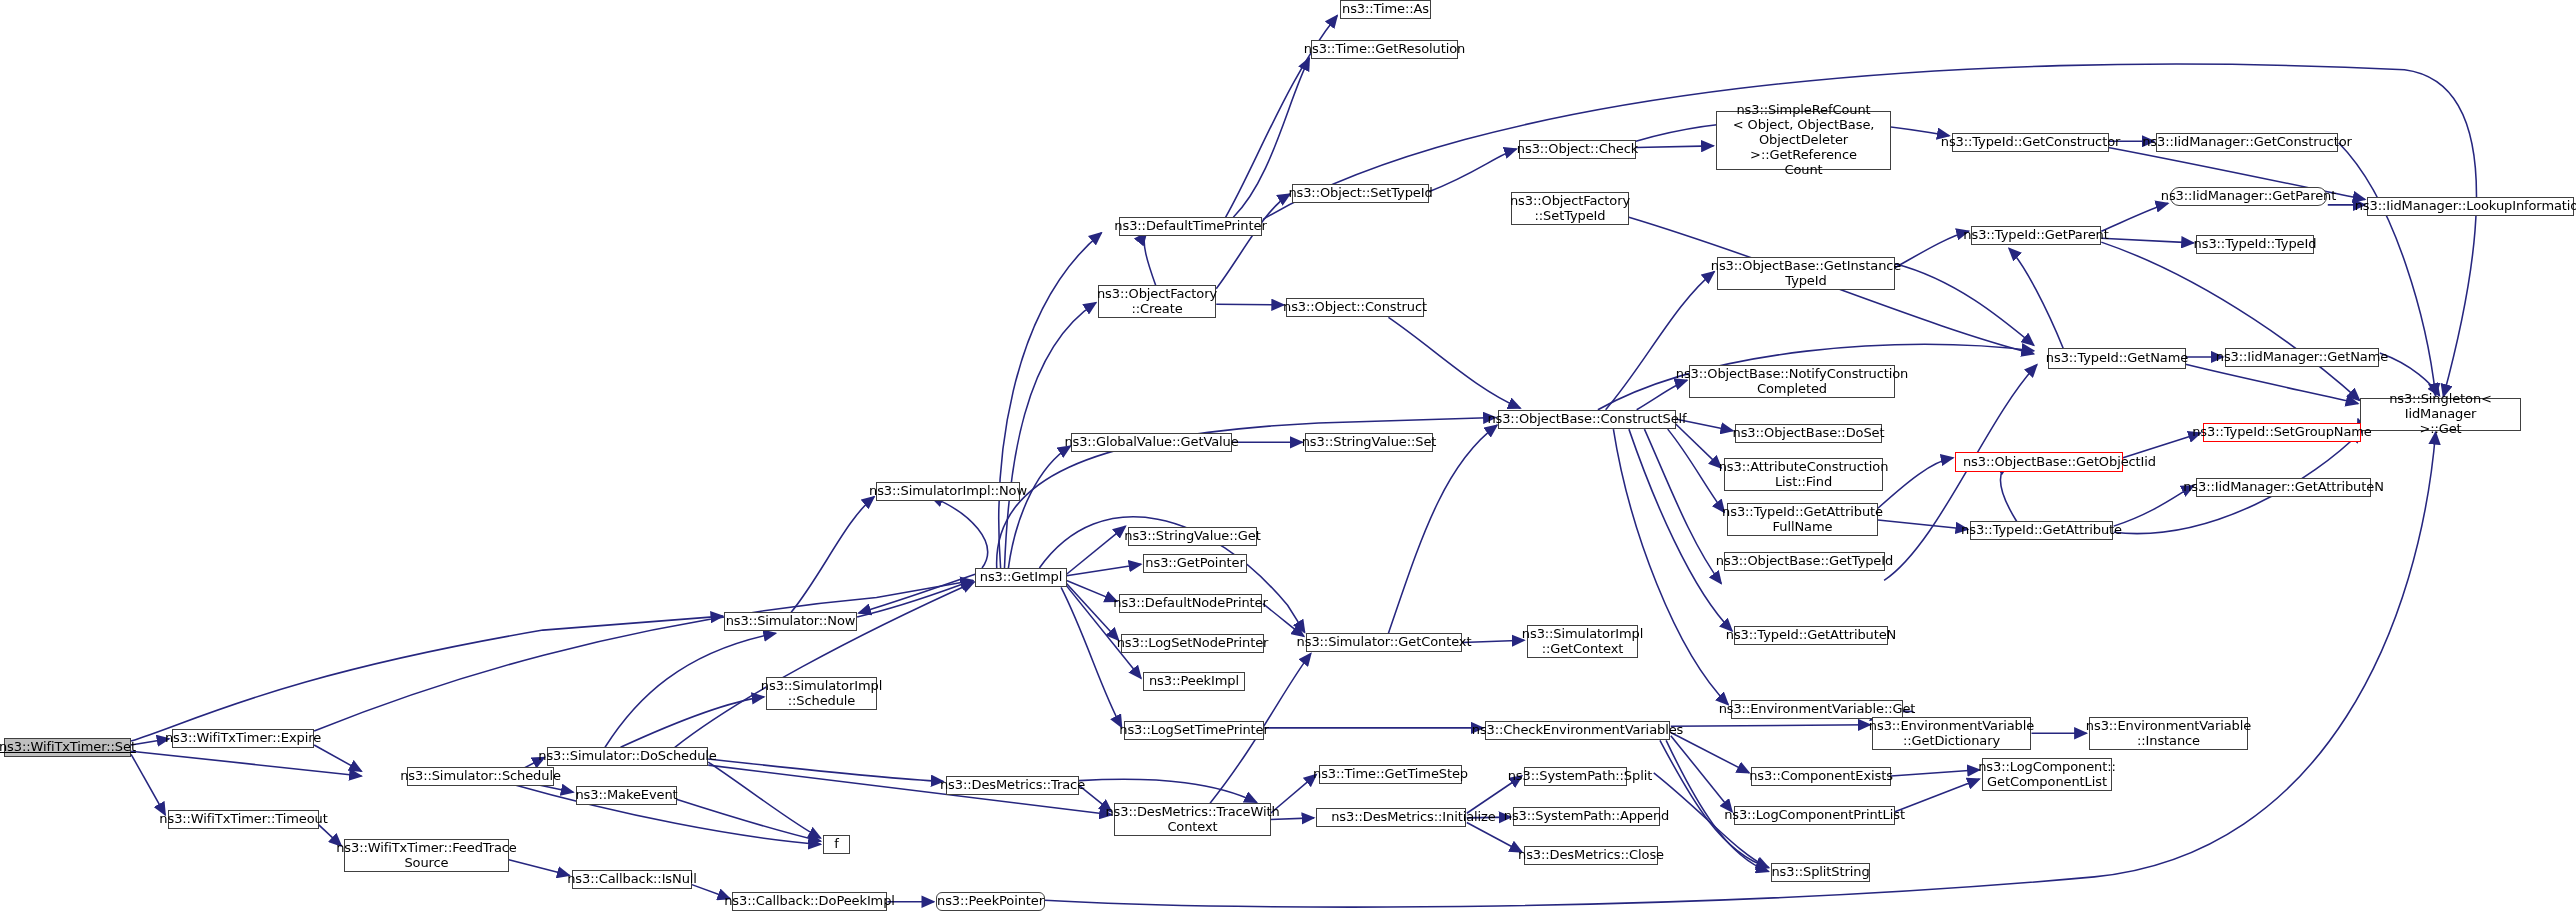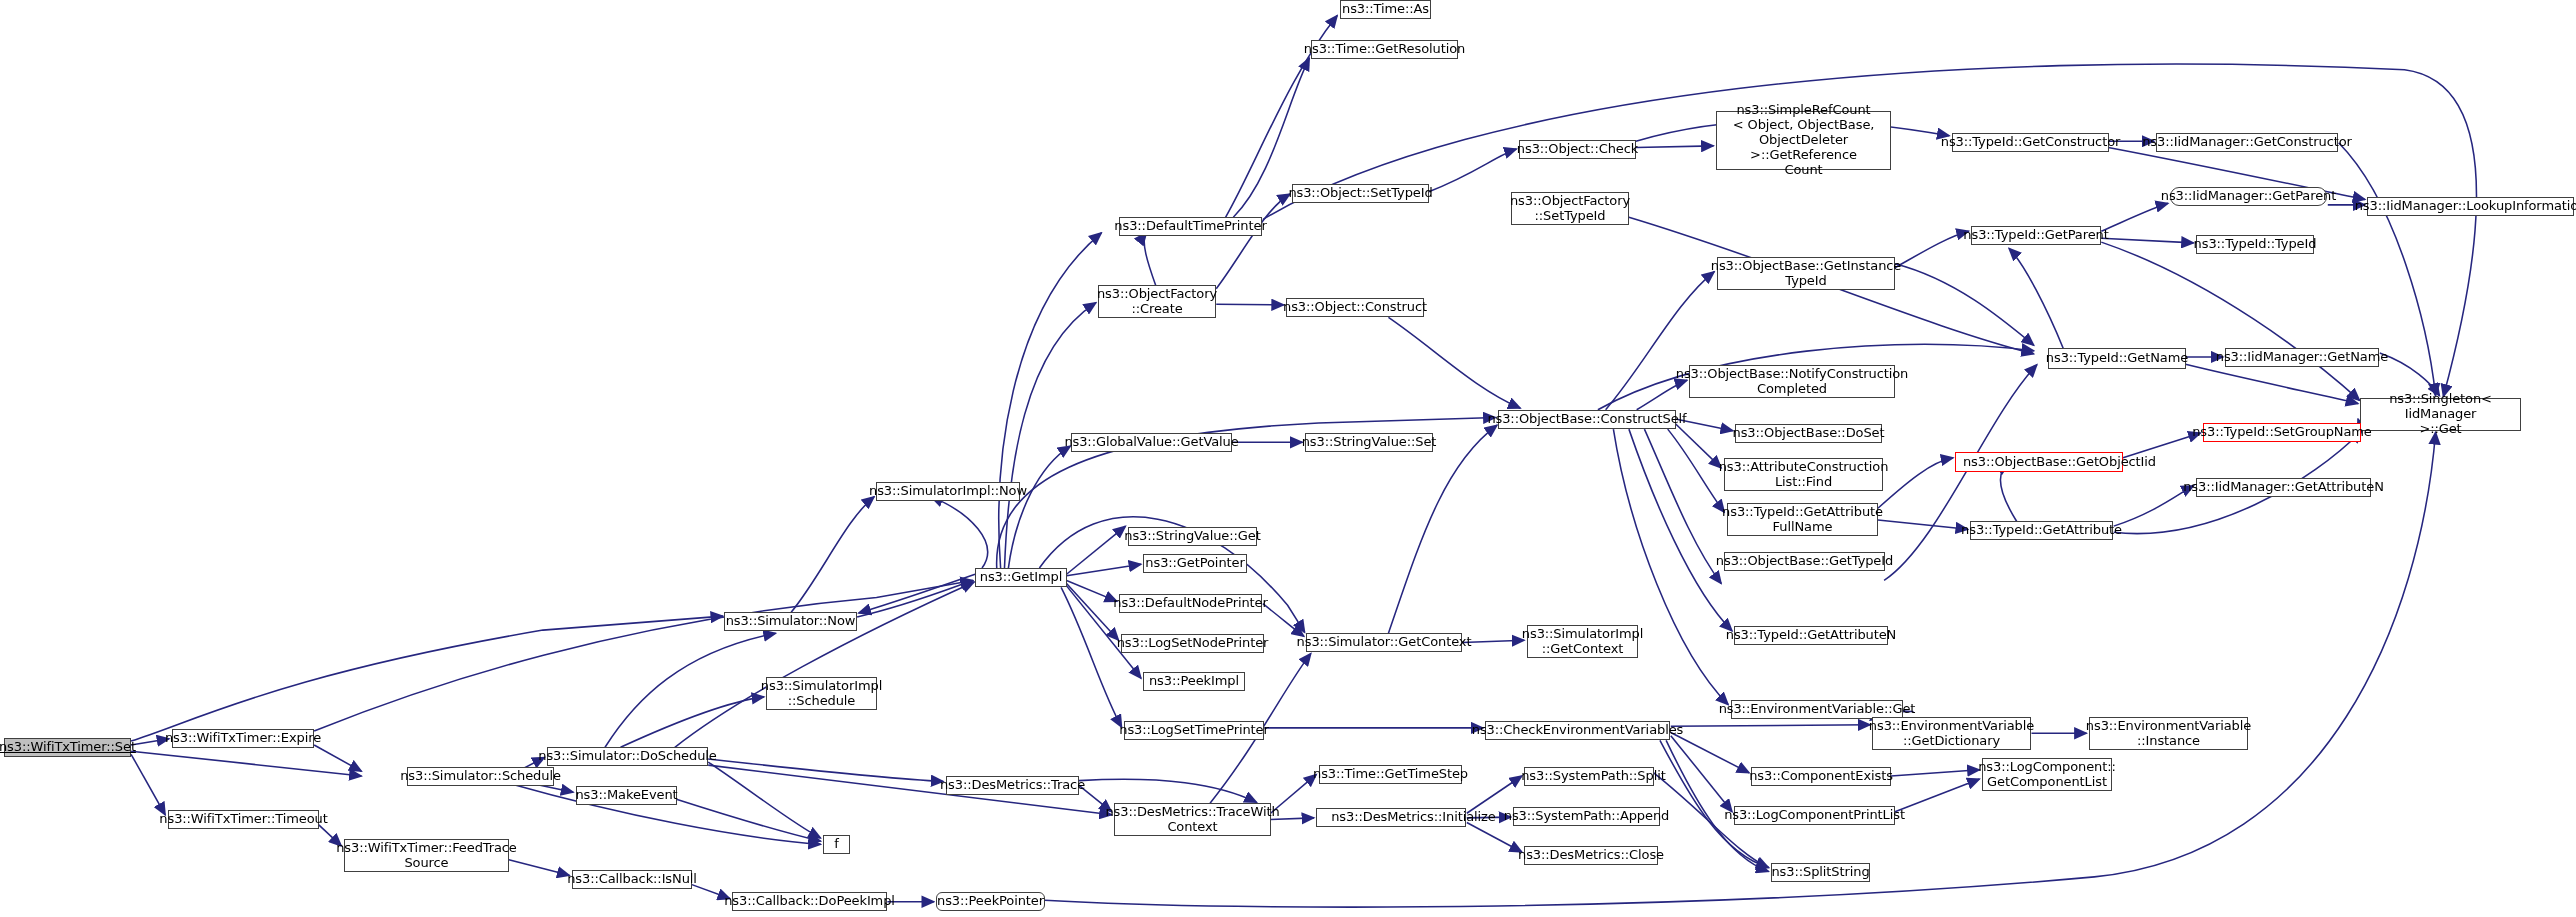--- a/index.html
+++ b/index.html
@@ -217,21 +217,21 @@
       <div class="node" style="left: 1485px; top: 721px; width: 185px; height: 19.4px;">ns3::CheckEnvironmentVariables</div>
       <div class="node" style="left: 1872px; top: 717px; width: 159px; height: 33px;">ns3::EnvironmentVariable
 ::GetDictionary</div>
       <div class="node" style="left: 2089px; top: 717px; width: 159px; height: 33px;">ns3::EnvironmentVariable
 ::Instance</div>
       <div class="node" style="left: 1751px; top: 767px; width: 140px; height: 19.4px;">ns3::ComponentExists</div>
       <div class="node" style="left: 1734px; top: 806px; width: 161px; height: 19.4px;">ns3::LogComponentPrintList</div>
       <div class="node" style="left: 1982px; top: 758px; width: 130px; height: 33px;">ns3::LogComponent::
 GetComponentList</div>
       <div class="node" style="left: 1771px; top: 863px; width: 99px; height: 19.4px;">ns3::SplitString</div>
-      <div class="node" style="left: 1524px; top: 767px; width: 130px; height: 19.4px; padding-left: 12px;">ns3::SystemPath::Split</div>
+      <div class="node" style="left: 1524px; top: 767px; width: 103px; height: 19.4px; padding-left: 12px;">ns3::SystemPath::Split</div>
       <div class="node" style="left: 1513px; top: 807px; width: 147px; height: 19.4px;">ns3::SystemPath::Append</div>
       <div class="node" style="left: 1524px; top: 846px; width: 134px; height: 19.4px;">ns3::DesMetrics::Close</div>
       <div class="node" style="left: 946px; top: 776px; width: 133px; height: 19.4px;">ns3::DesMetrics::Trace</div>
       <div class="node" style="left: 1114px; top: 803px; width: 157px; height: 33px;">ns3::DesMetrics::TraceWith
 Context</div>
       <div class="node" style="left: 1316px; top: 808px; width: 150px; height: 19.4px; padding-left: 48px;">ns3::DesMetrics::Initialize</div>
       <div class="node" style="left: 1319px; top: 765px; width: 143px; height: 19.4px;">ns3::Time::GetTimeStep</div>
       <div class="node" style="left: 1306px; top: 633px; width: 156px; height: 19.4px;">ns3::Simulator::GetContext</div>
       <div class="node" style="left: 1527px; top: 625px; width: 111px; height: 33px;">ns3::SimulatorImpl
 ::GetContext</div>

